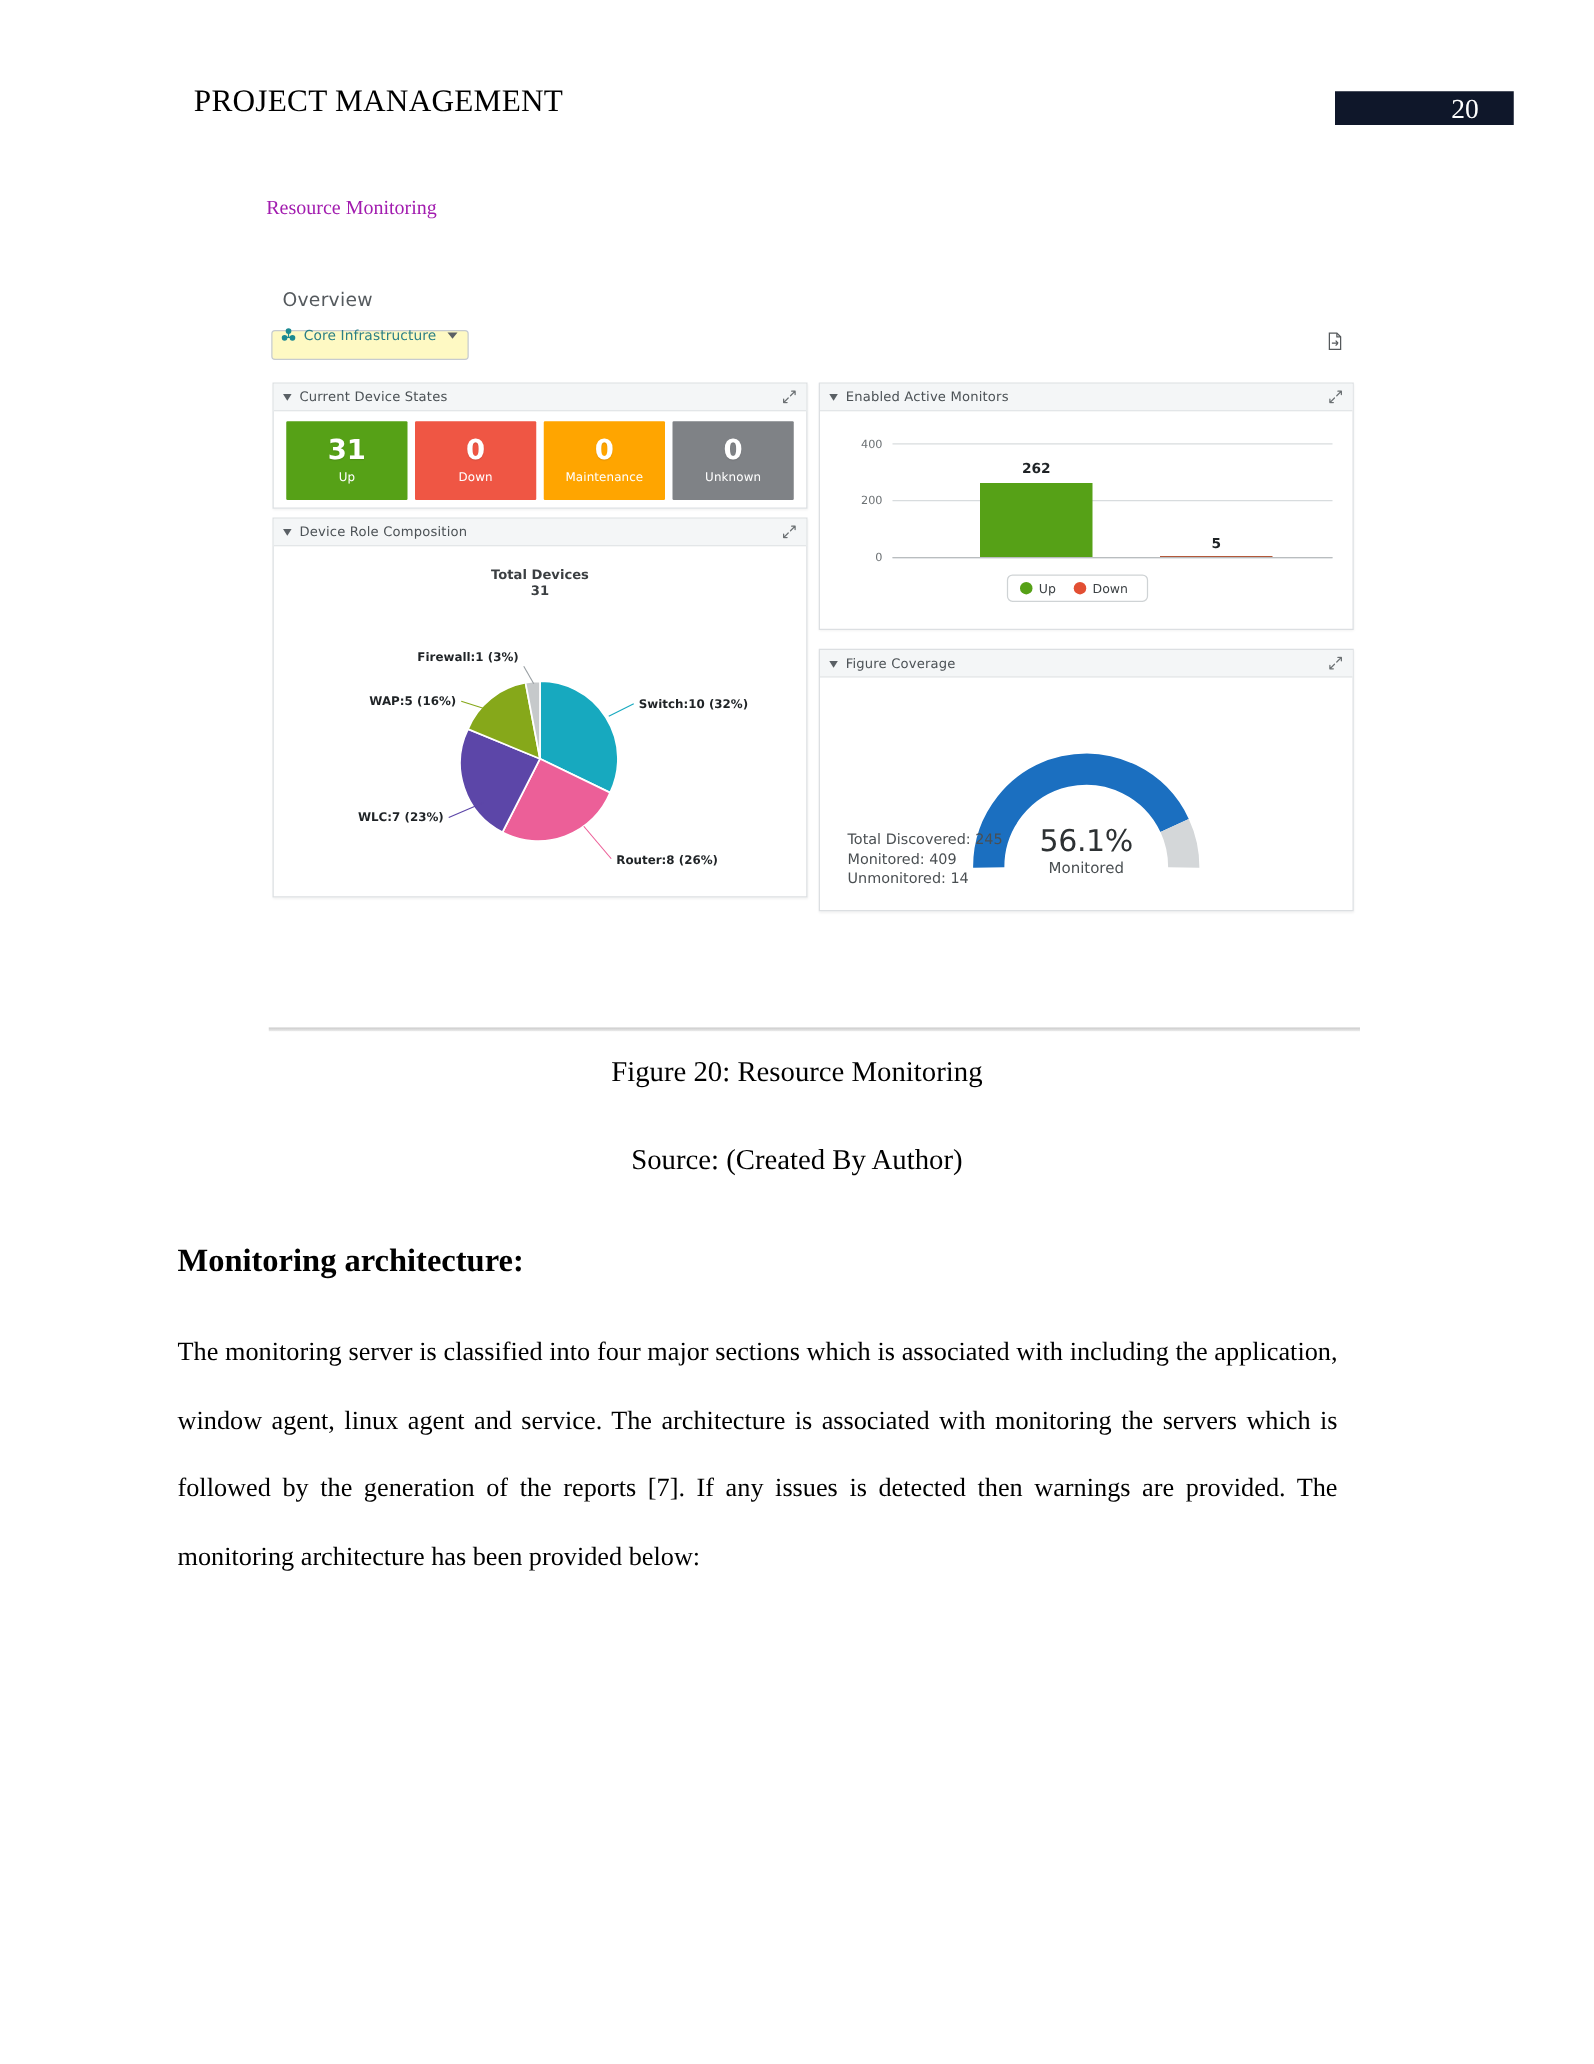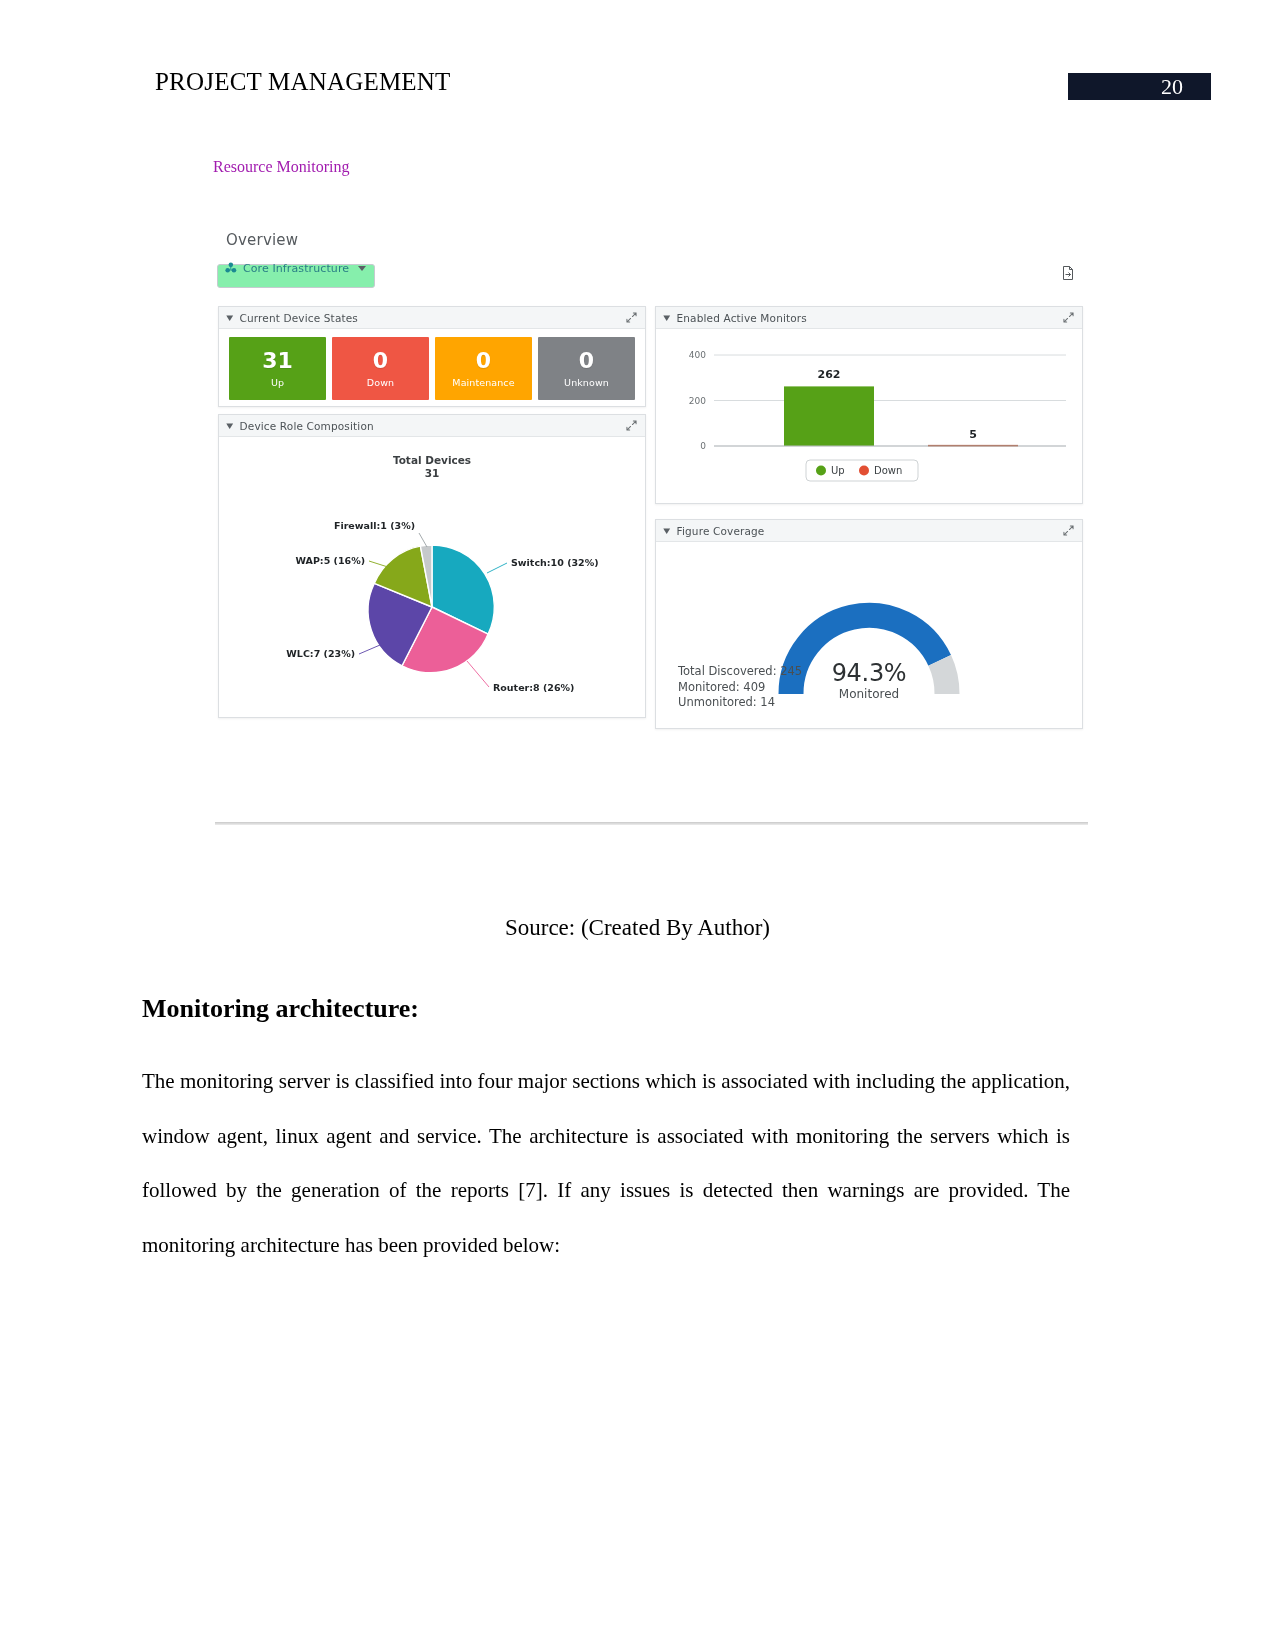--- a/index.html
+++ b/index.html
@@ -45,21 +45,21 @@
   }
   .dash-title {
     position: absolute; left: 11px; top: 10px;
     font-size: 15px; color: #555a5e; font-weight: 400;
     letter-spacing: .2px;
   }
   .context-pill {
     position: absolute; left: 2px; top: 43px;
     height: 24px; padding: 0 8px 16px 6px;
     border: 1px solid #c6cbd0; border-radius: 3px;
-    background: #86efac; display: flex; align-items: center; gap: 5px;
+    background: #fef9c3; display: flex; align-items: center; gap: 5px;
   }
   .context-pill .ctx-icon { width: 14px; height: 14px; display: block; }
   .context-pill .ctx-label {
     font-size: 11px; color: #2a7f86; letter-spacing: .1px;
   }
   .context-pill .ctx-caret {
     width: 0; height: 0; margin-left: 4px;
     border-left: 4px solid transparent; border-right: 4px solid transparent;
     border-top: 5px solid #5a6065;
   }
@@ -335,27 +335,28 @@
             <path d="M135 152 A78 78 0 0 1 283.7 118.4" fill="none" stroke="#1b6fc0" stroke-width="25"></path>
             <path d="M283.7 118.4 A78 78 0 0 1 291 152" fill="none" stroke="#d4d7d9" stroke-width="25"></path>
           </svg>
         </div>
         <div class="gauge-stats">
           <div>Total Discovered: 245</div>
           <div>Monitored: 409</div>
           <div>Unmonitored: 14</div>
         </div>
         <div class="gauge-center">
-          <div class="g-pct">94.3%</div>
+          <div class="g-pct">56.1%</div>
           <div class="g-lbl">Monitored</div>
         </div>
       </div>
     </div>
 
   </div>
 
   <div class="fig-rule"></div>
+  <div class="fig-caption">Figure 20: Resource Monitoring</div>
   <div class="fig-source">Source: (Created By Author)</div>
 
   <div class="body-heading">Monitoring architecture:</div>
   <div class="body-para">The monitoring server is classified into four major sections which is associated with including the application, window agent, linux agent and service. The architecture is associated with monitoring the servers which is followed by the generation of the reports [7]. If any issues is detected then warnings are provided. The monitoring architecture has been provided below:</div>
 
 </div>
 
 </body></html>

